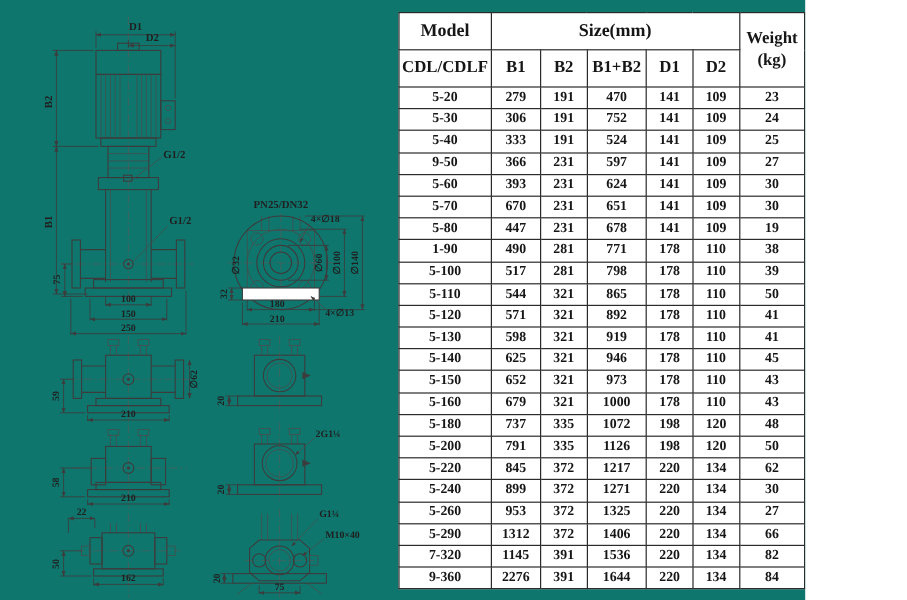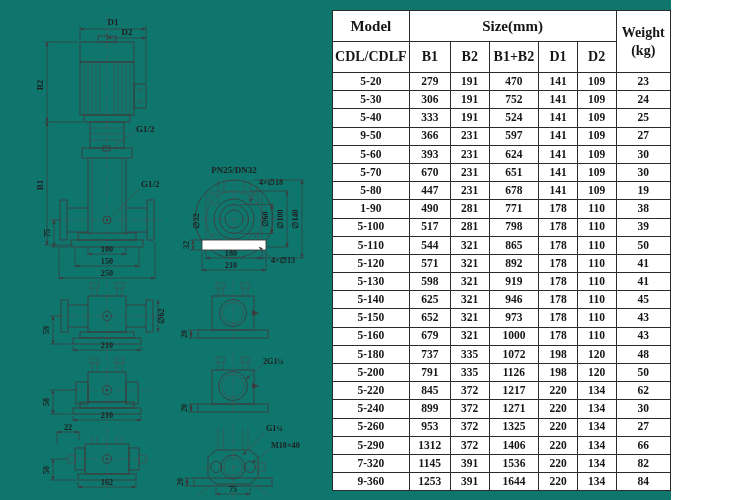--- a/index.html
+++ b/index.html
@@ -479,21 +479,21 @@
           <td>7-320</td>
           <td>1145</td>
           <td>391</td>
           <td>1536</td>
           <td>220</td>
           <td>134</td>
           <td>82</td>
         </tr>
         <tr>
           <td>9-360</td>
-          <td>1253</td>
+          <td>2276</td>
           <td>391</td>
           <td>1644</td>
           <td>220</td>
           <td>134</td>
           <td>84</td>
         </tr>
       </tbody>
   </table>
 
 </div>

